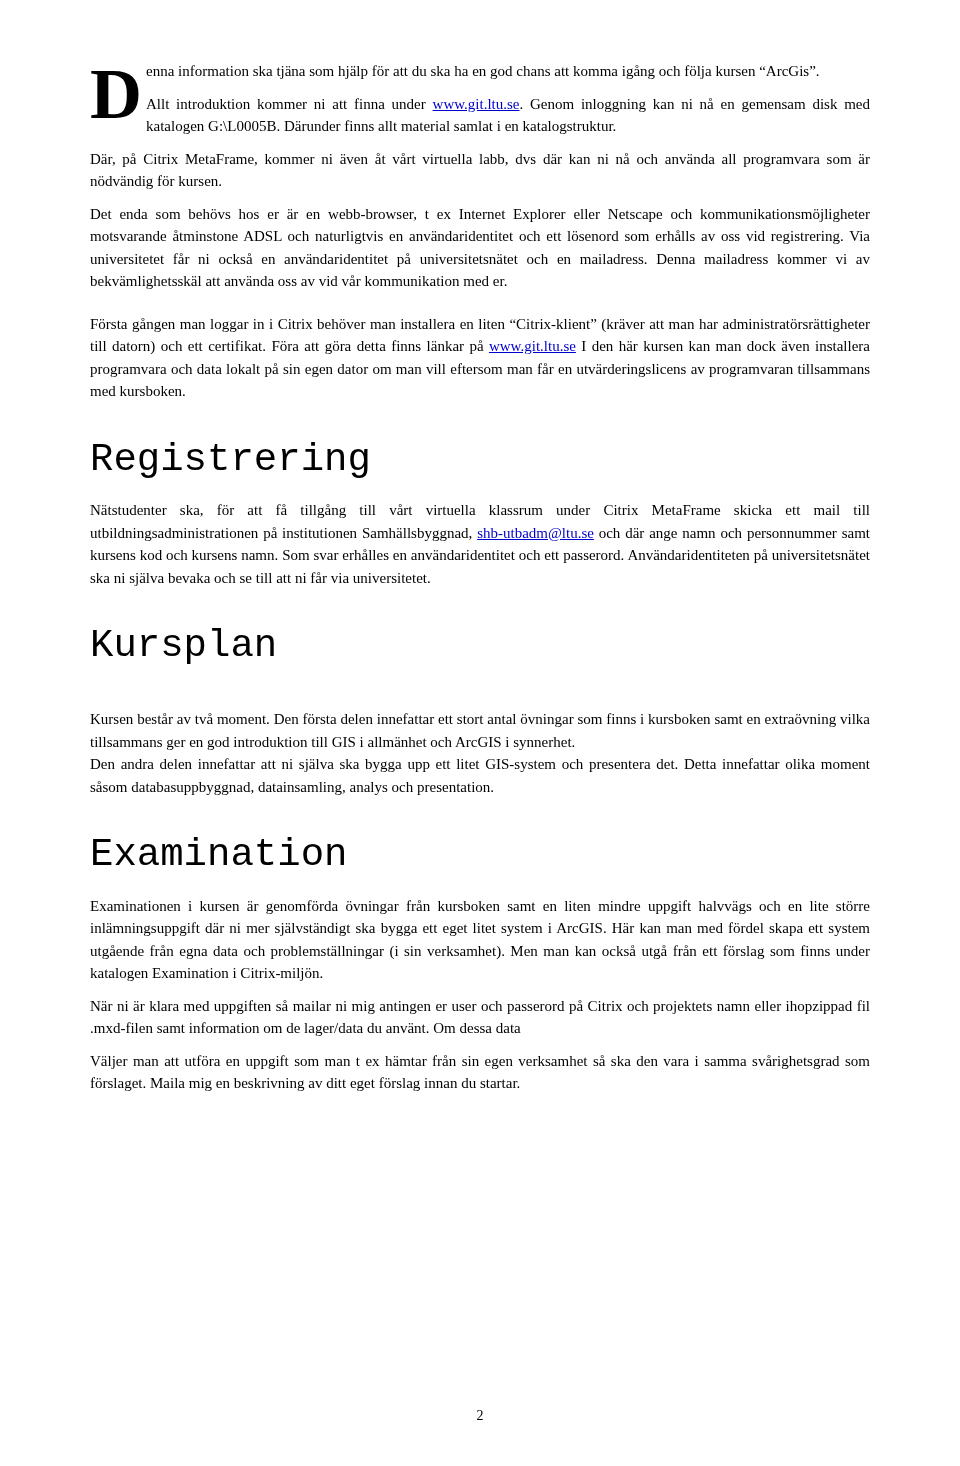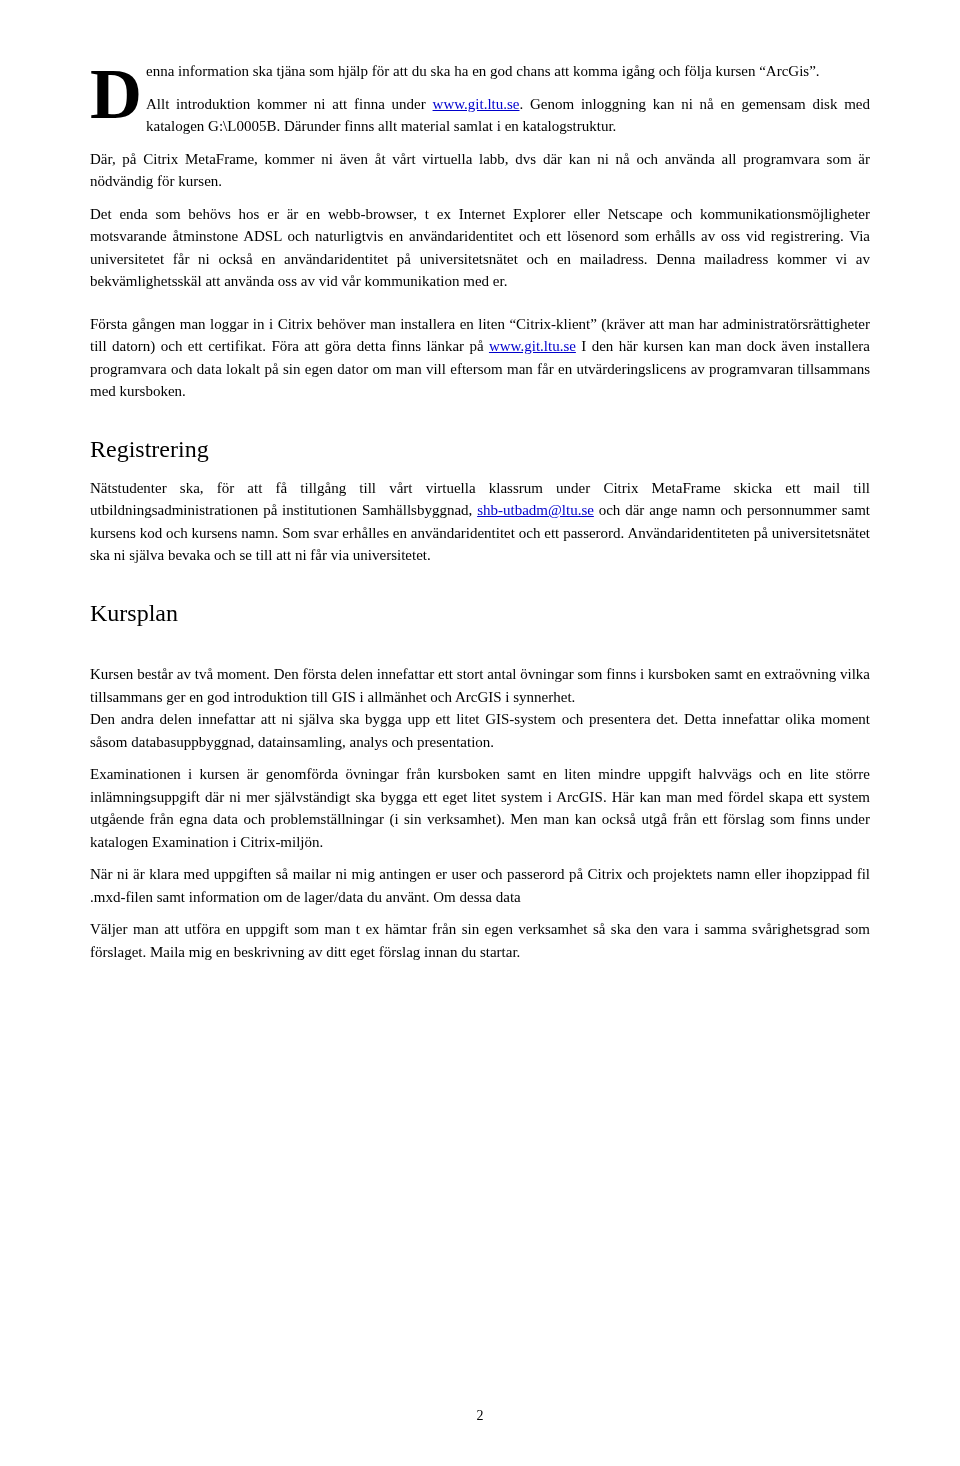--- a/index.html
+++ b/index.html
@@ -34,25 +34,26 @@
       margin-top: 4px;
       font-family: "Times New Roman", Times, serif;
     }
 
     p {
       text-align: justify;
       margin-bottom: 10px;
     }
 
     .section-heading {
-      font-size: 24px;
+      font-size: 39px;
       font-weight: normal;
       margin-top: 28px;
       margin-bottom: 10px;
       color: #000;
+      font-family: Liberation Mono, monospace;
     }
 
     a {
       color: #0000cc;
       text-decoration: underline;
     }
 
     .page-number {
       text-align: center;
       position: absolute;
@@ -111,20 +112,21 @@
   </p>
 
   <h2 class="section-heading">Kursplan</h2>
 
 
   <p class="paragraph-block" style="white-space: pre-line;">
     <span>Kursen består av två moment. Den första delen innefattar ett stort antal övningar som finns i kursboken samt en extraövning vilka tillsammans ger en god introduktion till GIS i allmänhet och ArcGIS i synnerhet.
 Den andra delen innefattar att ni själva ska bygga upp ett litet GIS-system och presentera det. Detta innefattar olika moment såsom databasuppbyggnad, datainsamling, analys och presentation.</span>
   </p>
 
+  <h2 class="section-heading">Examination</h2>
 
   <p class="paragraph-block">
     <span>Examinationen i kursen är genomförda övningar från kursboken samt en liten mindre uppgift halvvägs och en lite större inlämningsuppgift där ni mer självständigt ska bygga ett eget litet system i ArcGIS. Här kan man med fördel skapa ett system utgående från egna data och problemställningar (i sin verksamhet). Men man kan också utgå från ett förslag som finns under katalogen Examination i Citrix-miljön.</span>
   </p>
 
   <p class="paragraph-block">
     <span>När ni är klara med uppgiften så mailar ni mig antingen er user och passerord på Citrix och projektets namn eller ihopzippad fil .mxd-filen samt information om de lager/data du använt. Om dessa data</span>
   </p>
 
   <p class="paragraph-block">

